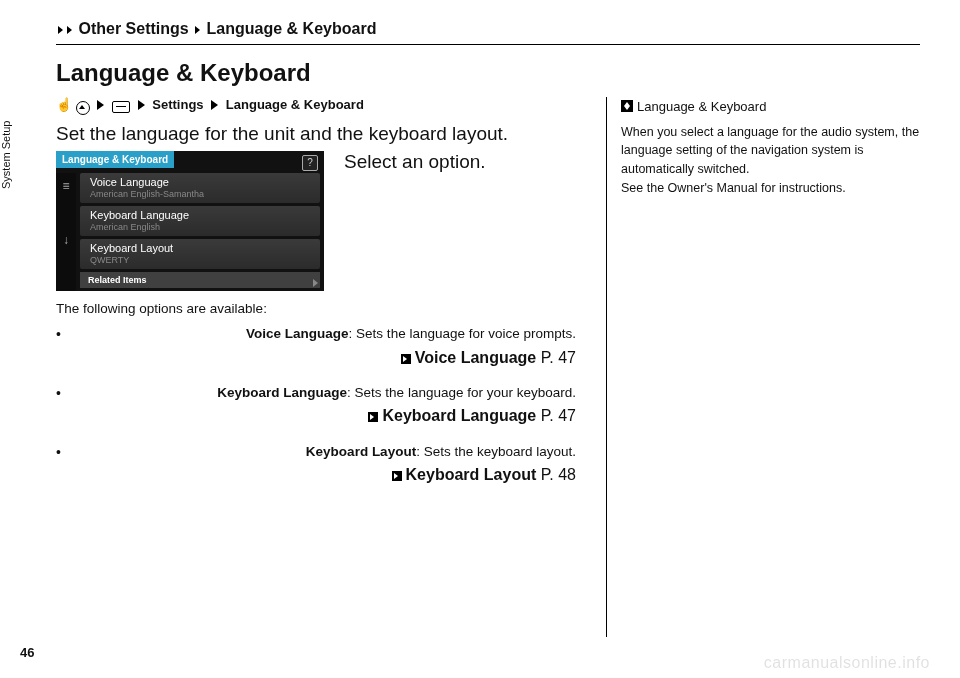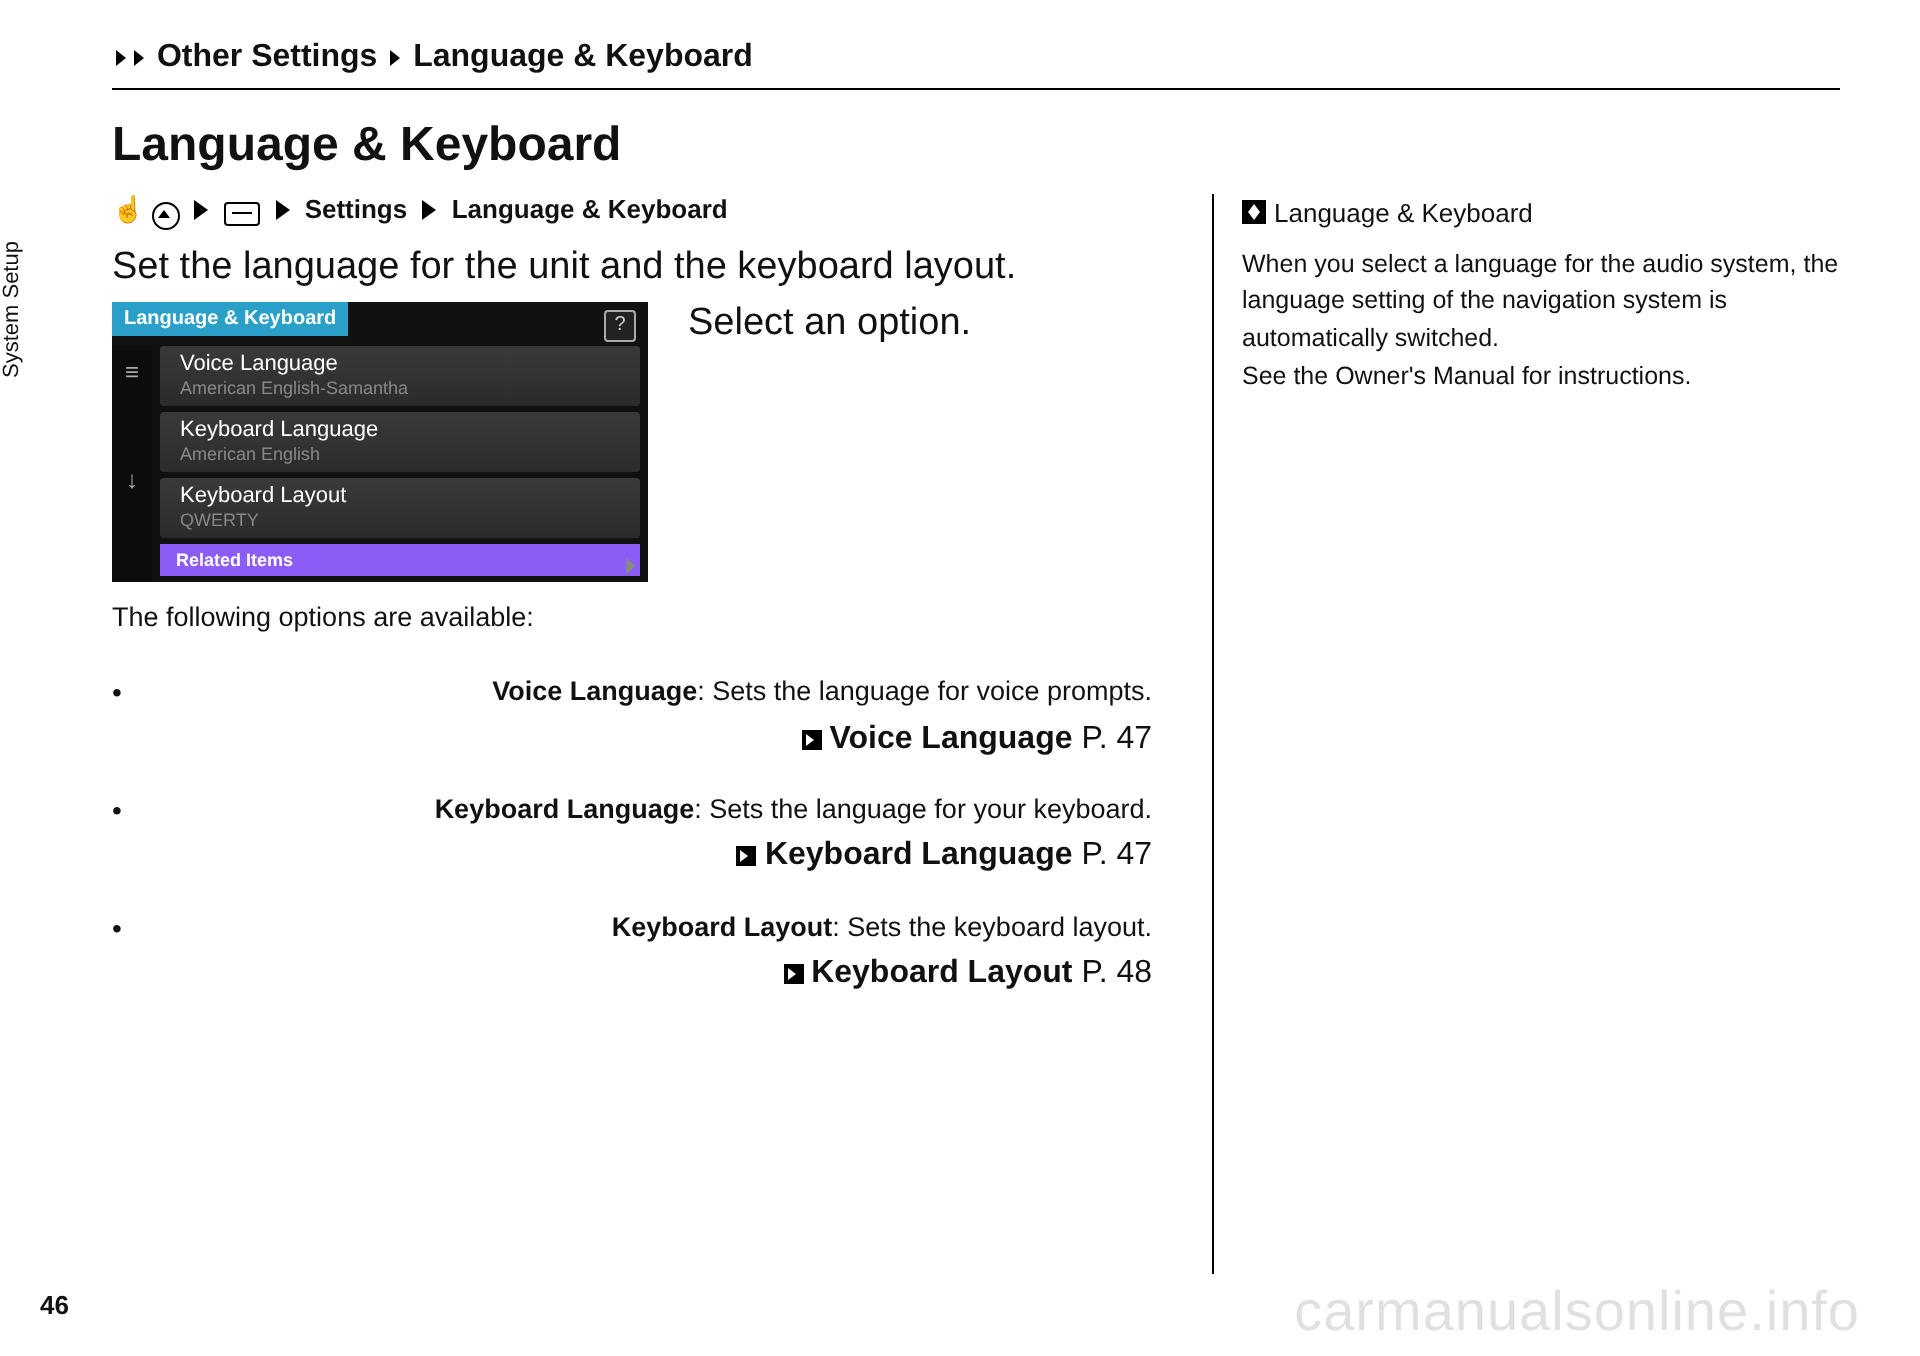--- a/index.html
+++ b/index.html
@@ -187,21 +187,21 @@
   .ss-item {
     background: linear-gradient(#3a3a3a,#2b2b2b);
     border-radius: 2px;
     padding: 3px 10px 4px;
     margin-bottom: 3px;
     line-height: 1.15;
   }
   .ss-item .t { color: #fff; font-size: 11px; }
   .ss-item .s { color: #888; font-size: 9px; }
   .ss-related {
-    background: #8b5cf6;
+    background: #404040;
     color: #fff;
     font-weight: 700;
     font-size: 9px;
     padding: 3px 8px;
   }
   .ss-units {
     padding: 3px 10px 2px 30px;
     color: #ccc;
     position: relative;
   }
@@ -215,21 +215,21 @@
   .ss-arrow-right {
     position: absolute;
     right: 6px; bottom: 4px;
     width: 0; height: 0;
     border-top: 4px solid transparent;
     border-bottom: 4px solid transparent;
     border-left: 5px solid #888;
   }
   .options-intro {
     font-size: 13.5px;
-    margin-bottom: 20px;
+    margin-bottom: 8px;
   }
   ul.opts {
     list-style: none;
     padding: 0;
     margin: 0;
     text-align: right;
   }
   ul.opts > li {
     font-size: 13.5px;
     margin-bottom: 14px;
@@ -302,21 +302,21 @@
     position: absolute;
     left: 20px;
     bottom: 18px;
     font-size: 13px;
     font-weight: 700;
   }
   .watermark {
     position: absolute;
     right: 30px;
     bottom: 6px;
-    font-size: 28px;
+    font-size: 16px;
     color: rgba(0,0,0,0.12);
     font-weight: 400;
     letter-spacing: 0.5px;
     margin-top: 20px;
   }
 </style>
 </head>
 <body>
 
 <div class="page">

